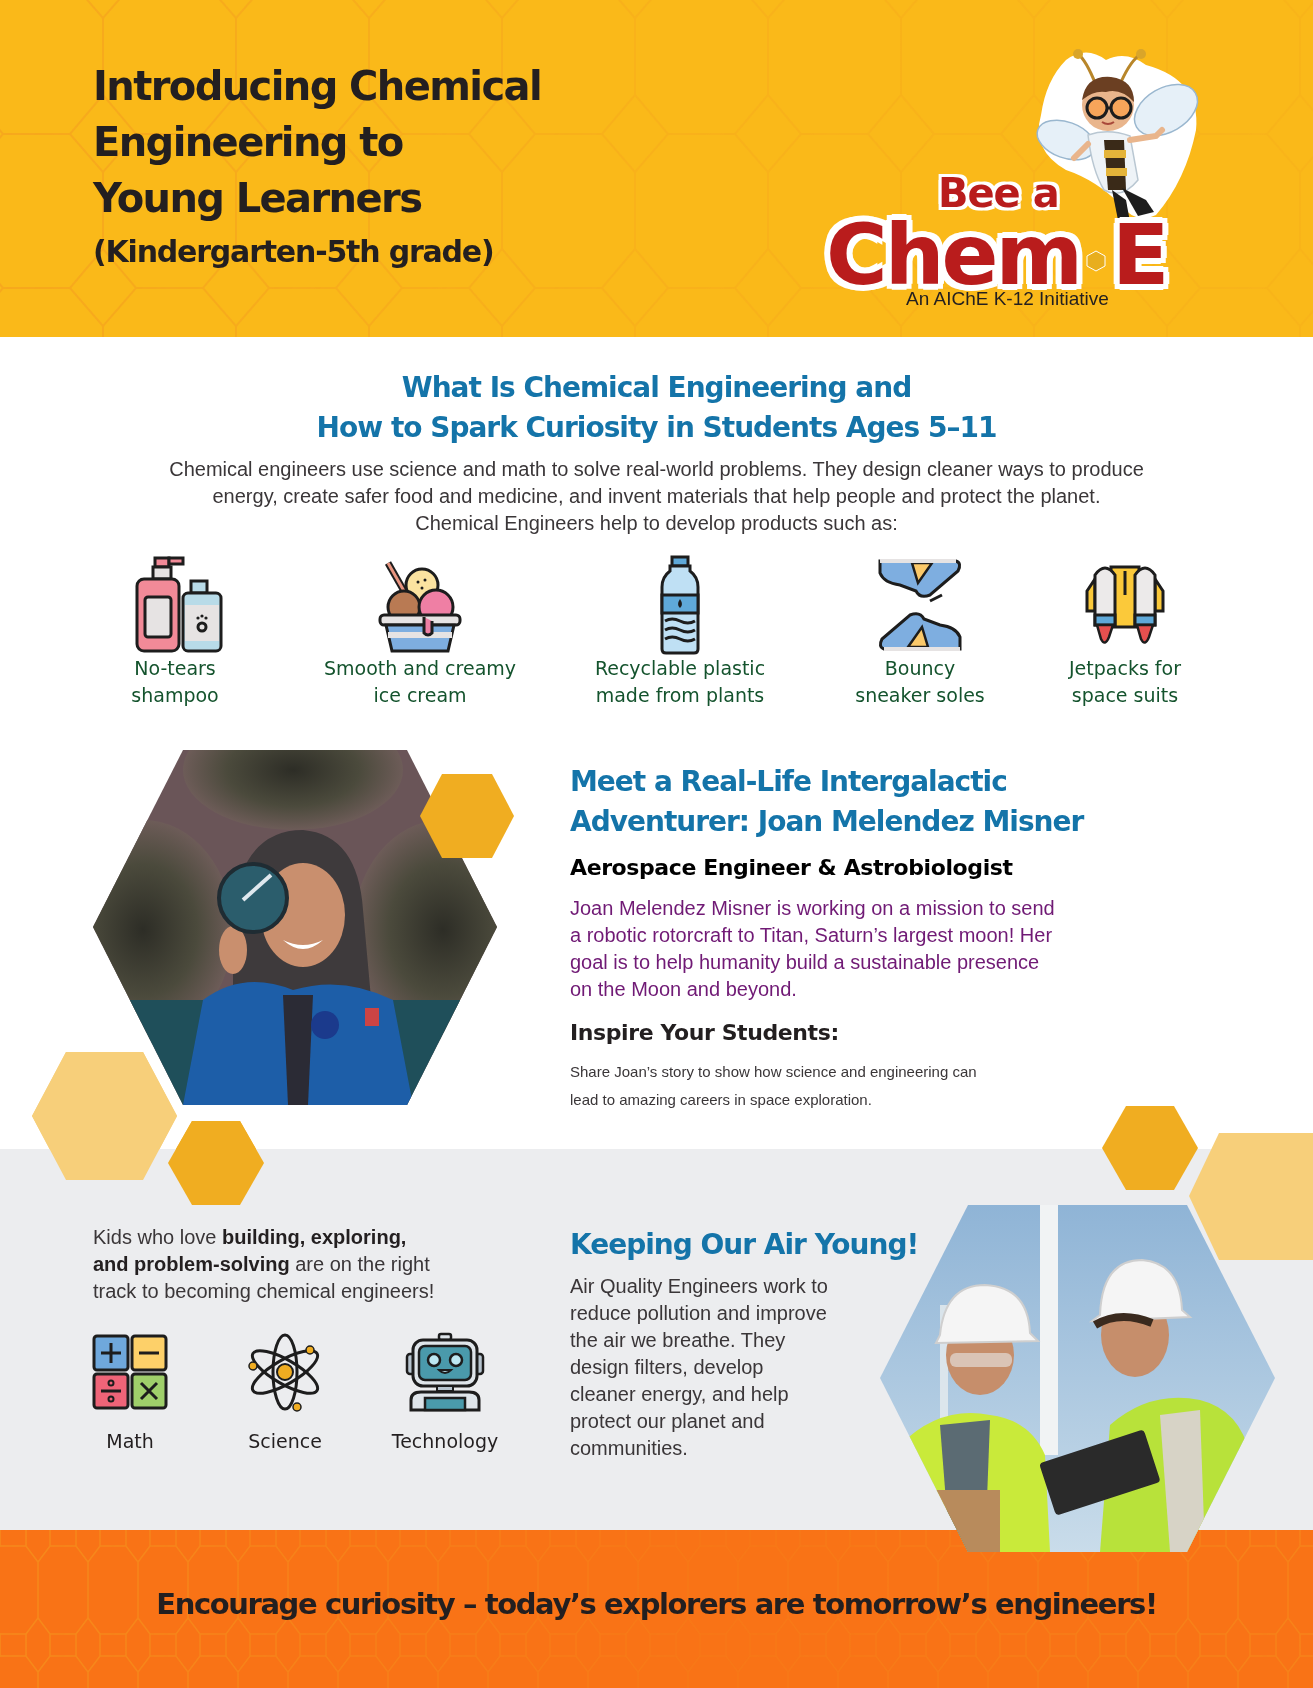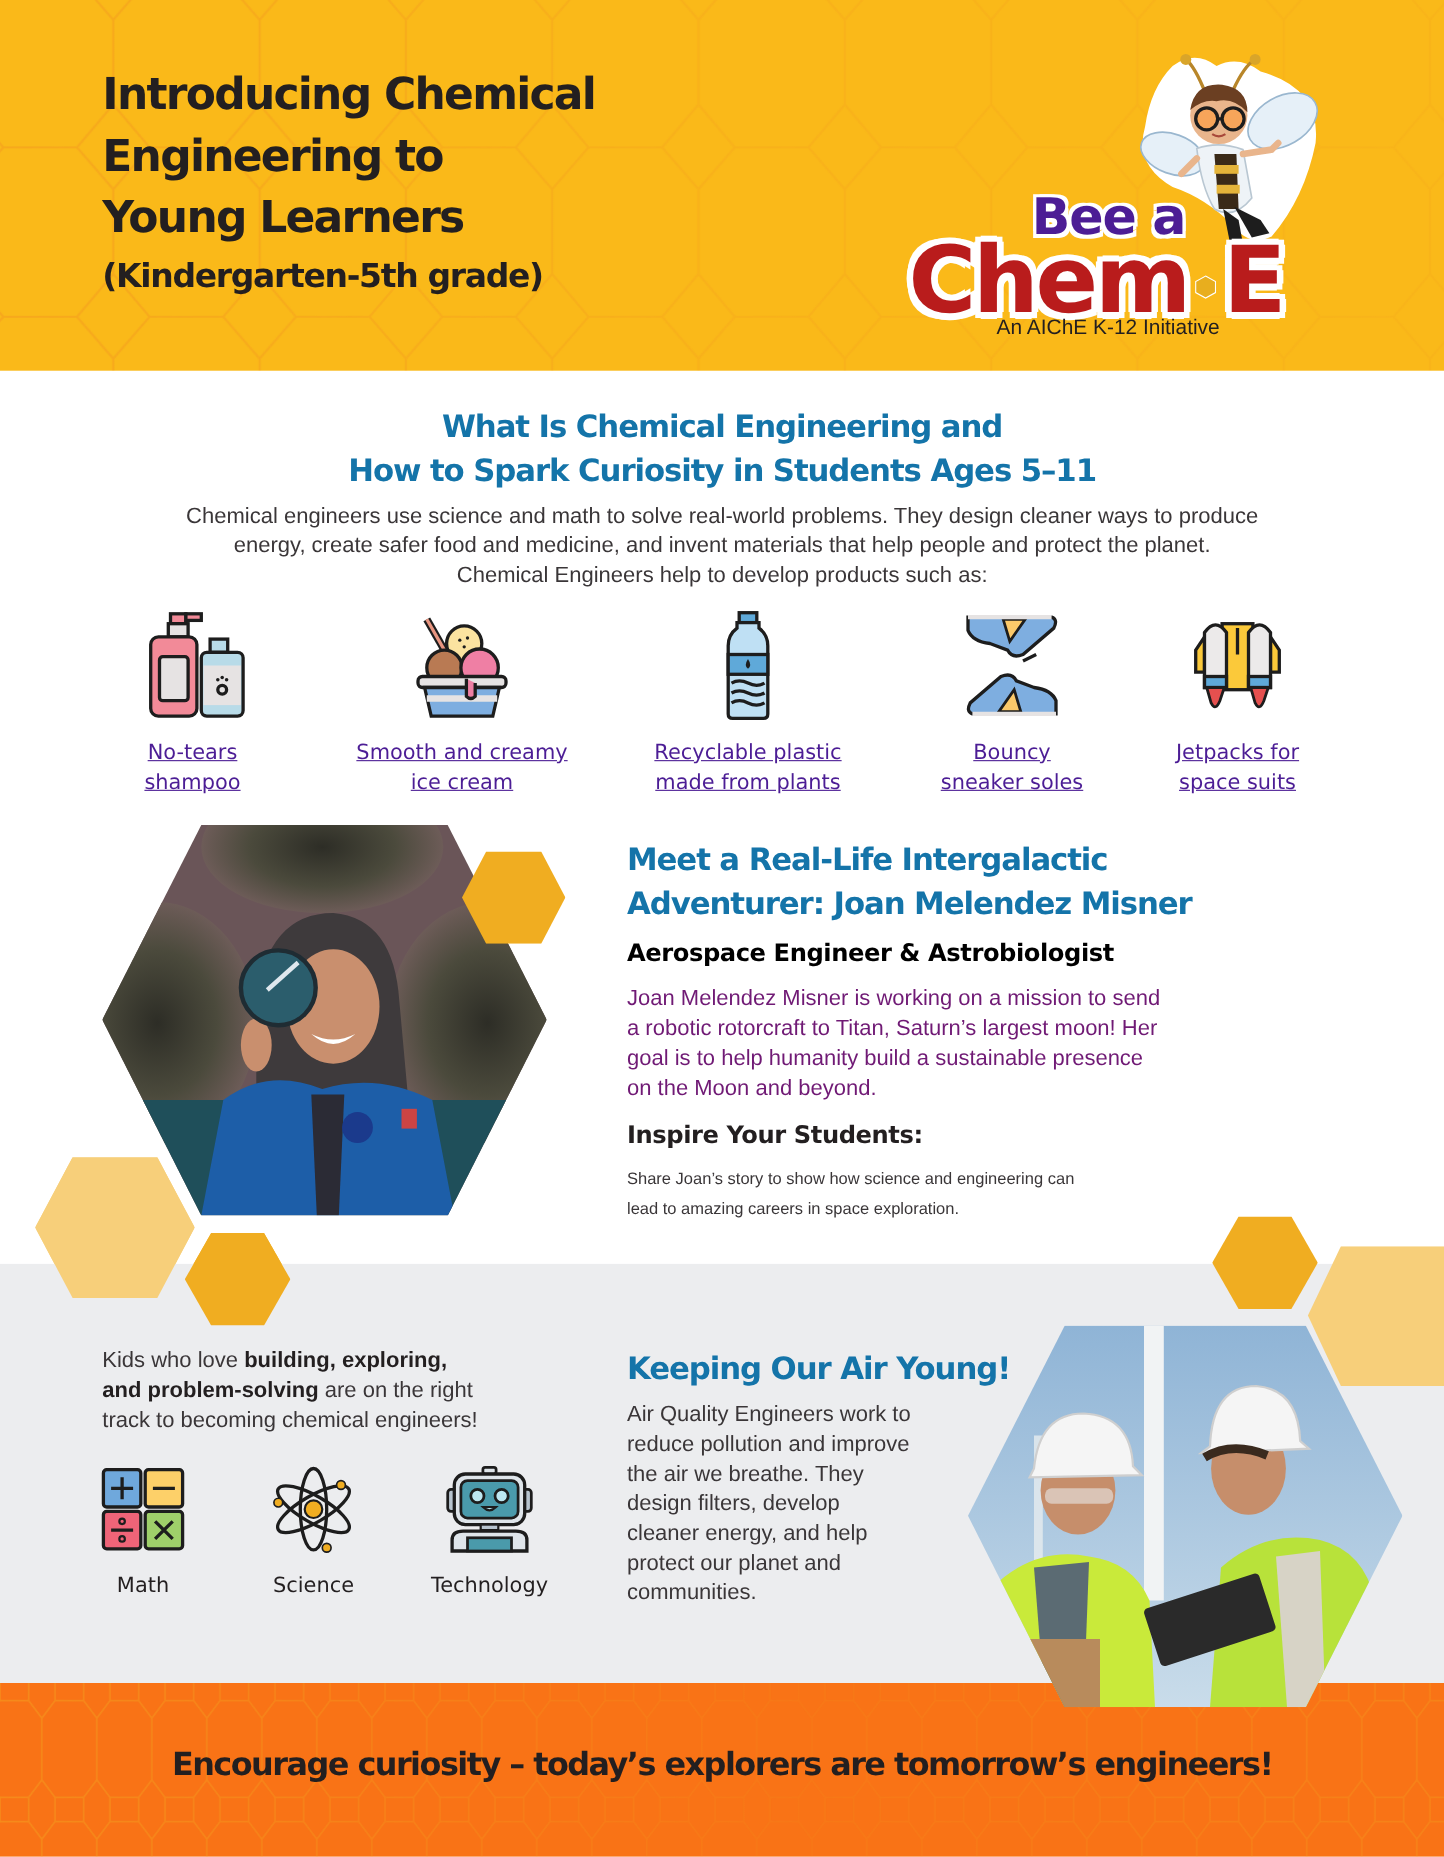--- a/index.html
+++ b/index.html
@@ -23,22 +23,22 @@
   .title-sub {
     font-family: "DejaVu Sans", sans-serif; font-weight: bold;
     font-size: 30px; line-height: 48px; color: #231f20; letter-spacing: -1.2px;
     display: block; margin-top: 2px;
   }
 
   .logo { position: absolute; left: 826px; top: 40px; width: 400px; height: 280px; }
   .logo-bee { position: absolute; left: 200px; top: 0; width: 180px; height: 190px; }
   .logo-bee-a {
     position: absolute; left: 112px; top: 130px;
-    font-family: "DejaVu Sans", sans-serif; font-weight: bold; font-size: 46px;
-    color: #4c1d95; letter-spacing: -1px;
+    font-family: "DejaVu Sans", sans-serif; font-weight: bold; font-size: 40px;
+    color: #b91c1c; letter-spacing: -1px;
     text-shadow: 0 0 0 #fff, 3px 3px 0 #fff, -3px -3px 0 #fff, 3px -3px 0 #fff, -3px 3px 0 #fff;
   }
   .logo-chem {
     position: absolute; left: 0; top: 160px; height: 110px;
     font-family: "DejaVu Sans", sans-serif; font-weight: bold; font-size: 84px;
     color: #b91c1c; letter-spacing: -3px; line-height: 110px;
     text-shadow: 5px 5px 0 #fff, -5px -5px 0 #fff, 5px -5px 0 #fff, -5px 5px 0 #fff, 0 6px 0 #fff, 0 -6px 0 #fff, 6px 0 0 #fff, -6px 0 0 #fff;
   }
   .logo-chem .dot { display: inline-block; width: 20px; height: 22px; margin: 0 6px 0 6px; vertical-align: middle; }
   .logo-tag {
@@ -56,22 +56,22 @@
     position: absolute; left: 60px; top: 456px; width: 1193px; text-align: center;
     font-family: "Liberation Sans", sans-serif; font-size: 20px; line-height: 27px; color: #3a3638;
   }
 
   .products {
     position: absolute; left: 100px; top: 555px; width: 1140px; height: 170px;
   }
   .product { position: absolute; top: 0; text-align: center; }
   .product .icon { width: 100px; height: 100px; margin: 0 auto; display: block; }
   .product .label {
-    margin-top: 16px; font-family: "DejaVu Sans", sans-serif; font-size: 19px; line-height: 27px;
-    color: #4c1d95; font-weight: 500; text-decoration: underline;
+    font-family: "DejaVu Sans", sans-serif; font-size: 19px; line-height: 27px;
+    color: #14532d; font-weight: 500;
   }
 
   
   .hex-photo { position: absolute; }
   .deco-hex { position: absolute; }
   .joan-heading {
     position: absolute; left: 570px; top: 762px; width: 700px;
     font-family: "DejaVu Sans", sans-serif; font-weight: bold; font-size: 28px; line-height: 40px;
     color: #1474a9; letter-spacing: -1px;
   }

